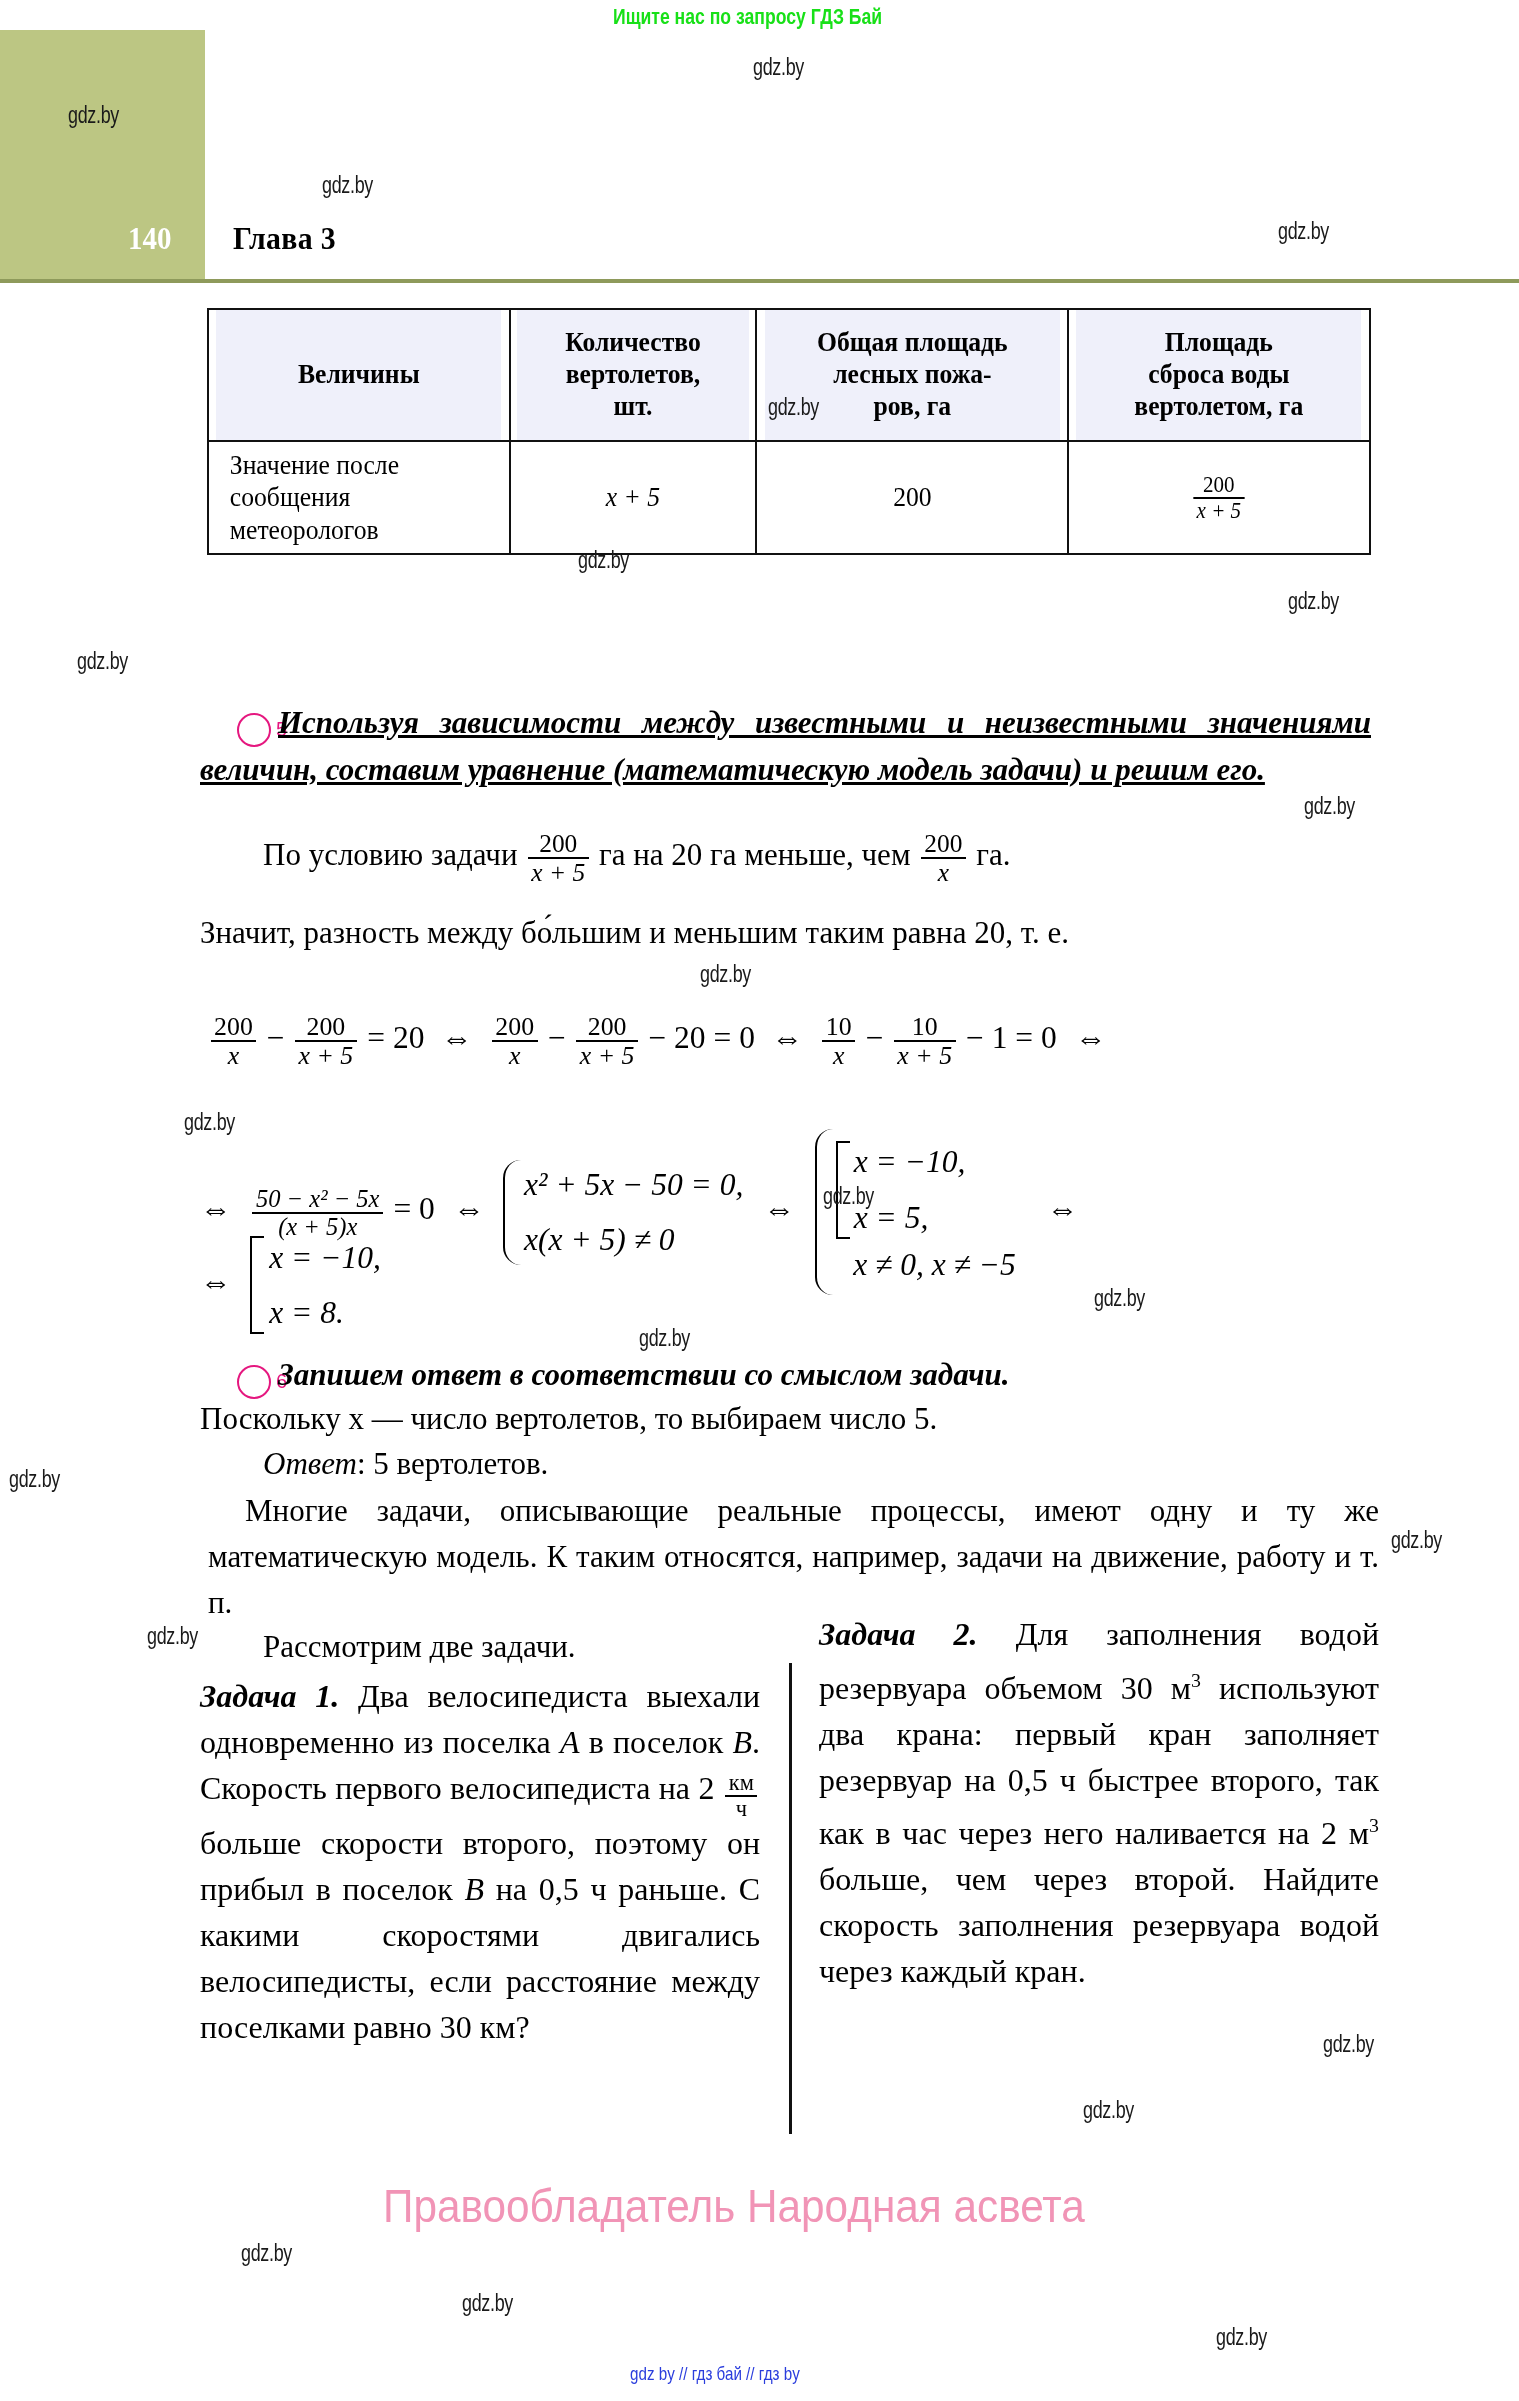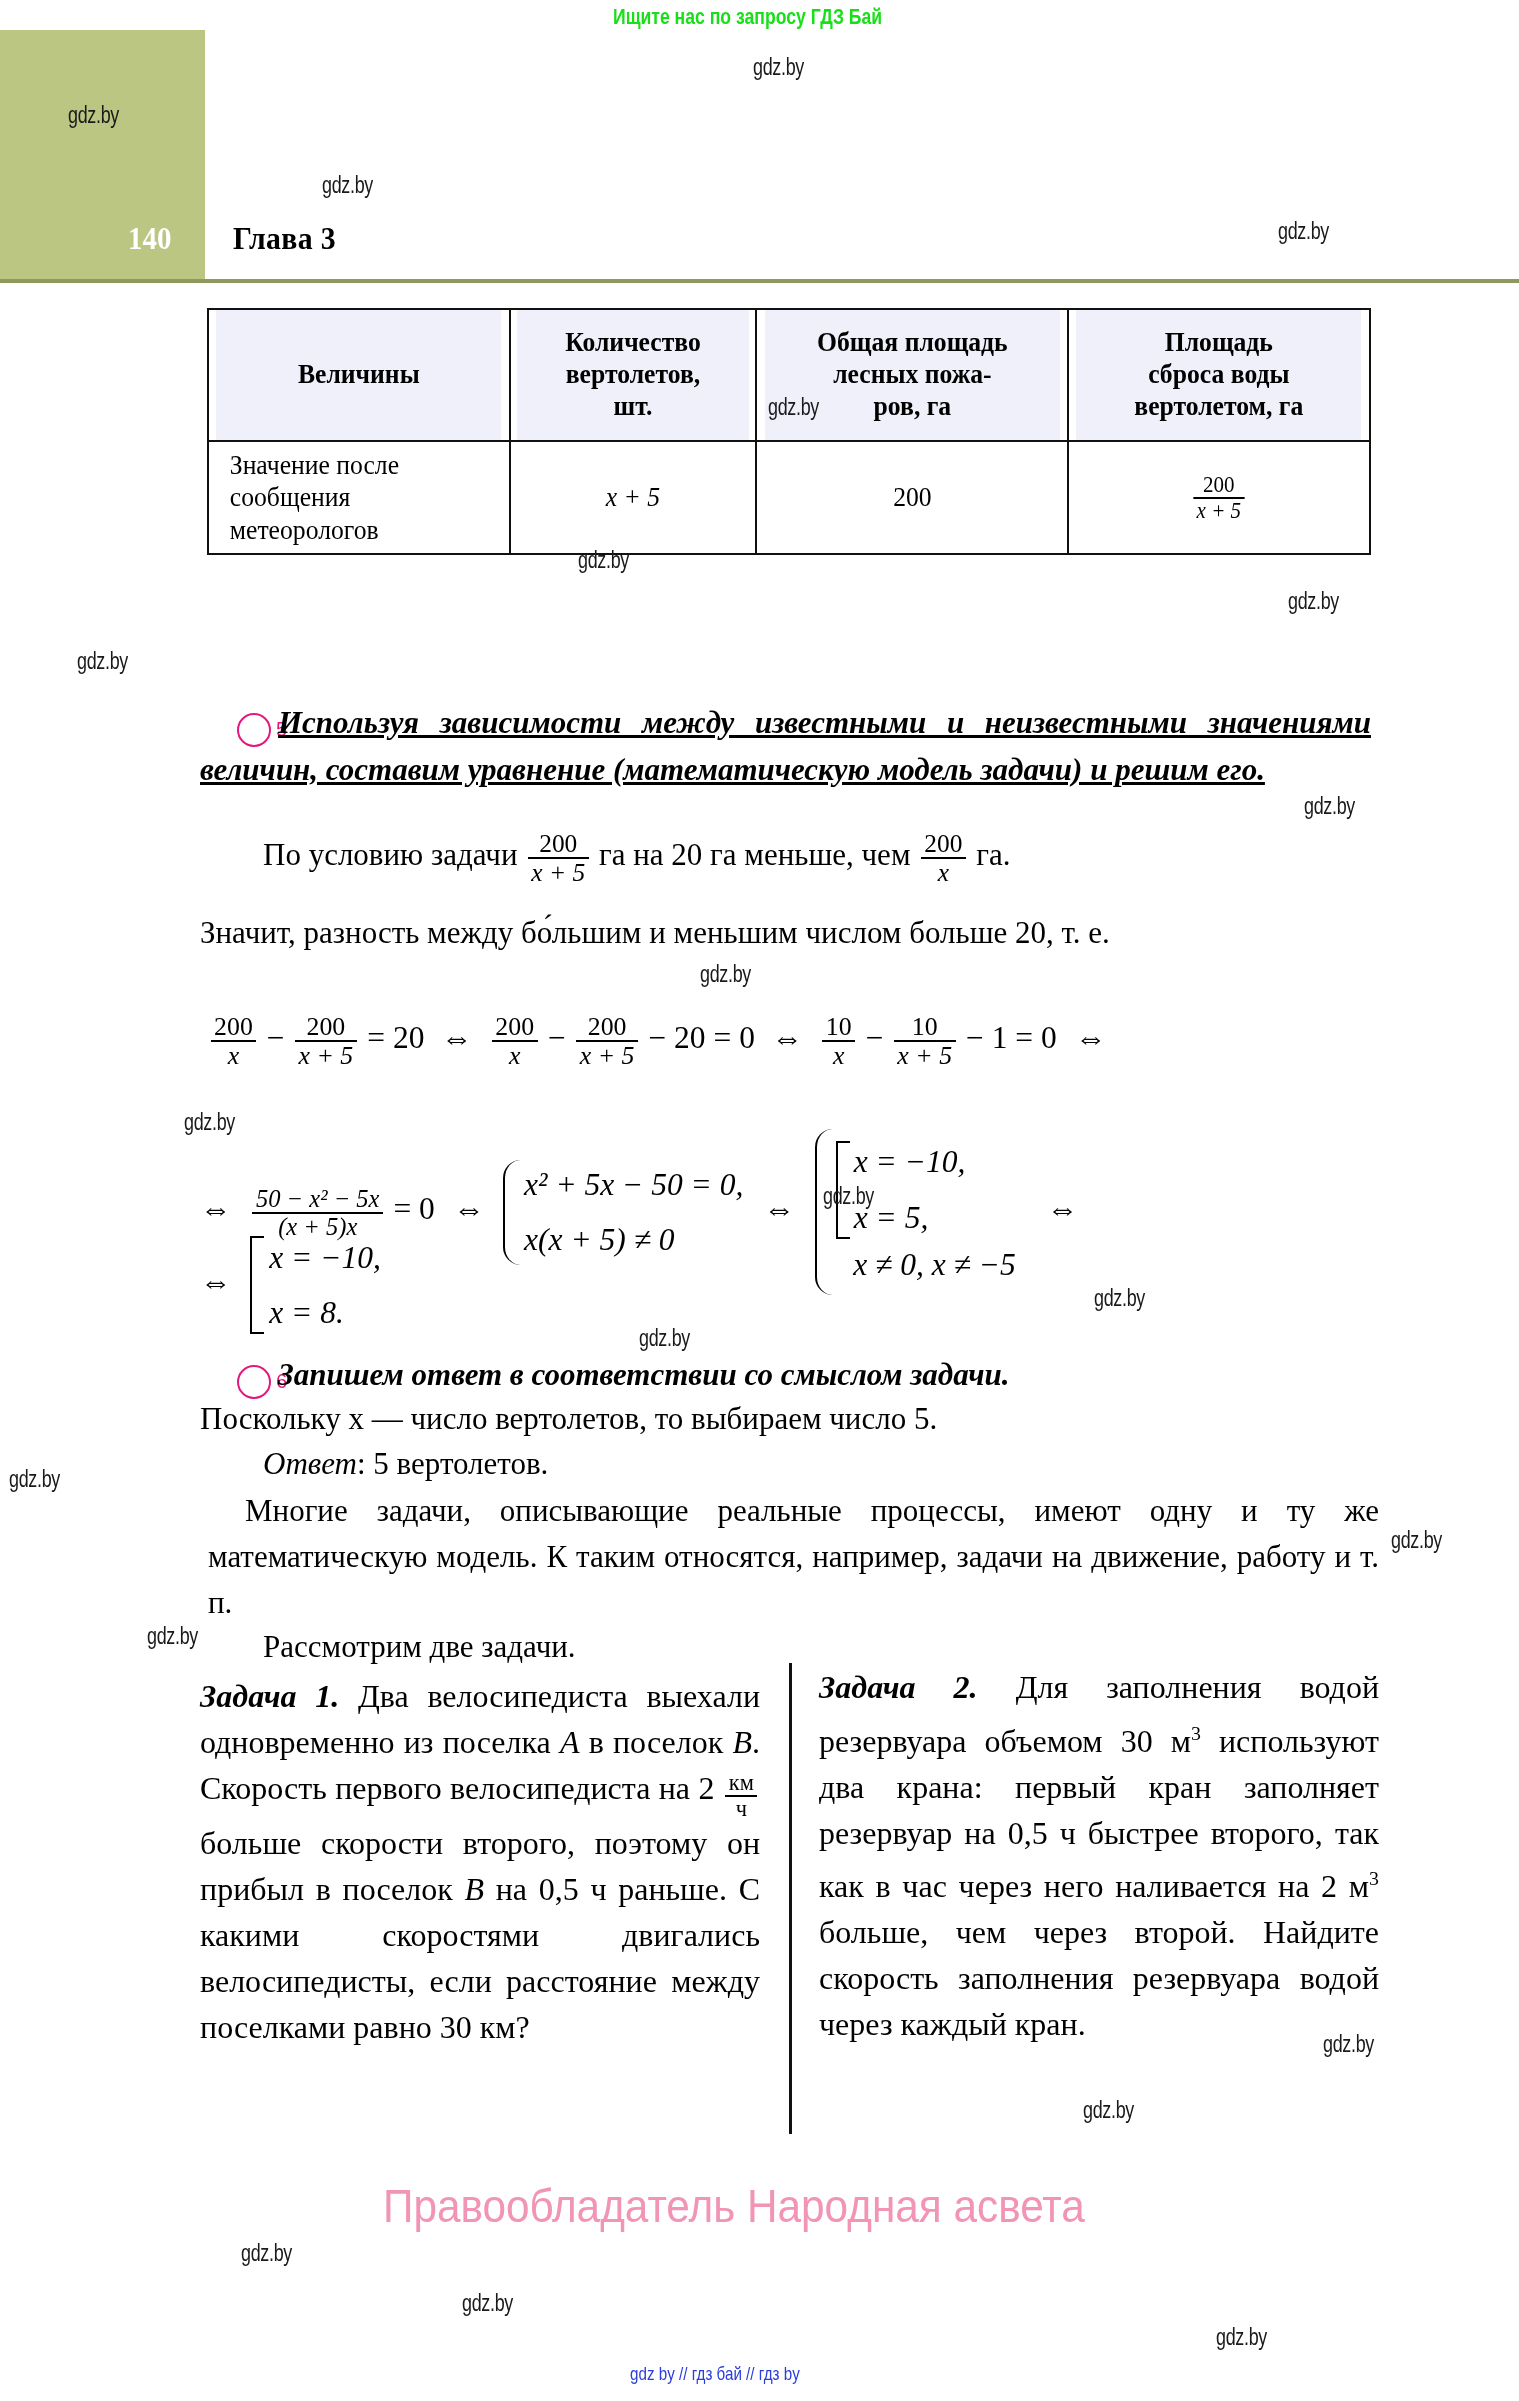--- a/index.html
+++ b/index.html
@@ -292,21 +292,21 @@
     <span class="den it">x + 5</span>
   </span>
   <span>га на 20 га меньше, чем</span>
   <span class="frac">
     <span class="num">200</span>
     <span class="den it">x</span>
   </span>
   <span>га.</span>
 </div>
 
-<div class="para" style="left:200px; top:910px; width:1171px;">Значит, разность между бо́льшим и меньшим числом больше 20, т. е.</div>
+<div class="para" style="left:200px; top:910px; width:1171px;">Значит, разность между бо́льшим и меньшим таким равна 20, т. е.</div>
 
 <div class="eq" style="left:208px; top:1013px;">
   <span class="frac">
     <span class="num">200</span>
     <span class="den it">x</span>
   </span>
   <span>−</span>
   <span class="frac">
     <span class="num">200</span>
     <span class="den it">x + 5</span>
@@ -406,21 +406,21 @@
 
 <div class="para" style="left:263px; top:1624px; width:1108px; text-align:left;">Рассмотрим две задачи.</div>
 
 <div id="task-divider"></div>
 
 <div class="task-col" style="left:200px; top:1673px;">
   <span class="task-label">Задача 1.</span>
   <span>Два велосипедиста выехали одновременно из поселка <span class="it">A</span> в поселок <span class="it">B</span>. Скорость первого велосипедиста на 2 <span class="frac"><span class="num" style="font-size:0.7em;">км</span><span class="den" style="font-size:0.7em;">ч</span></span> больше скорости второго, поэтому он прибыл в поселок <span class="it">B</span> на 0,5 ч раньше. С какими скоростями двигались велосипедисты, если расстояние между поселками равно 30 км?</span>
 </div>
 
-<div class="task-col" style="left:819px; top:1664px;">
+<div class="task-col" style="left:819px; top:1611px;">
   <span class="task-label">Задача 2.</span>
   <span>Для заполнения водой резервуара объемом 30 м<span class="sup">3</span> используют два крана: первый кран заполняет резервуар на 0,5 ч быстрее второго, так как в час через него наливается на 2 м<span class="sup">3</span> больше, чем через второй. Найдите скорость заполнения резервуара водой через каждый кран.</span>
 </div>
 
 <div class="wm-green" style="left:613px; top:3.5px;">Ищите нас по запросу ГДЗ Бай</div>
 <div class="wm-pink" style="left:383px; top:2179px;">Правообладатель Народная асвета</div>
 <div class="wm-blue" style="left:630px; top:2363px;">gdz by  //  гдз бай  //  гдз by</div>
 
 <div id="wm-layer">
     <div class="wm" style="left: 68px; top: 102px;">gdz.by</div>

